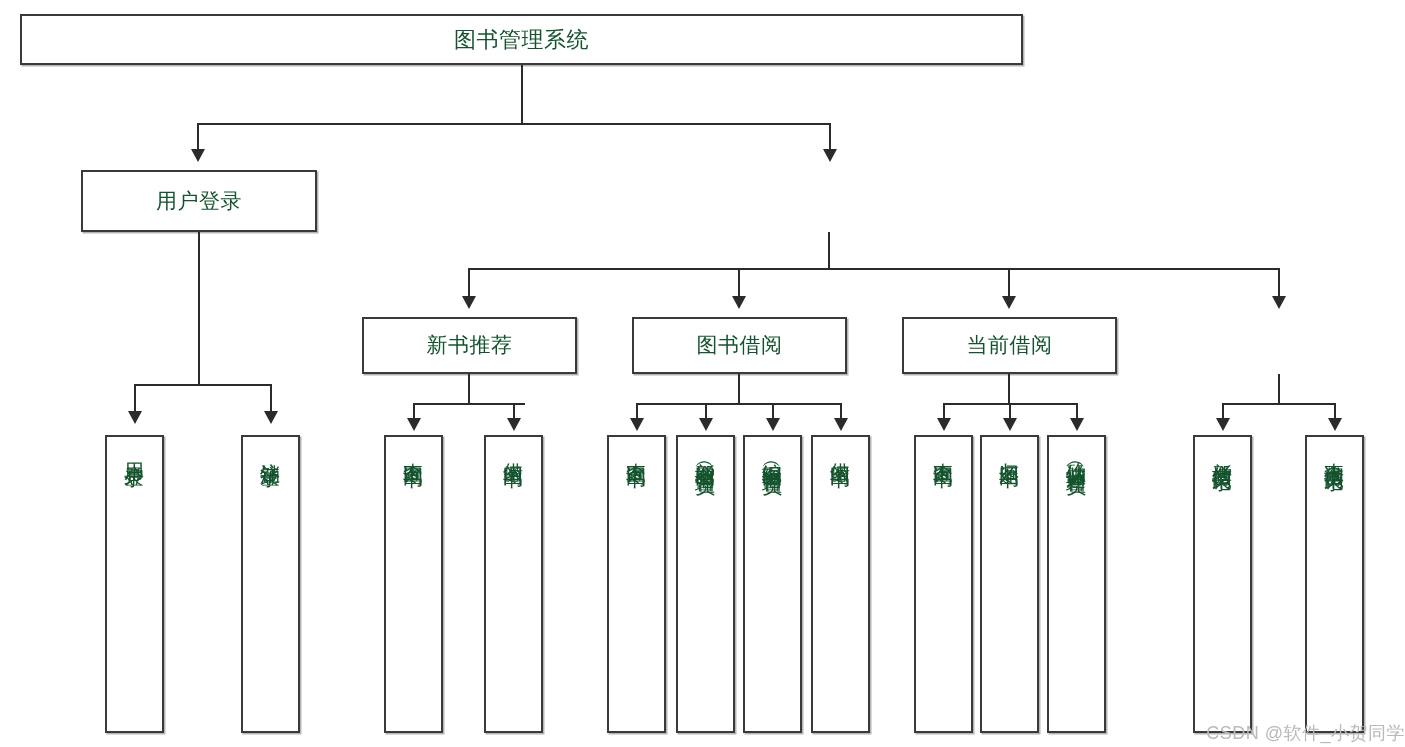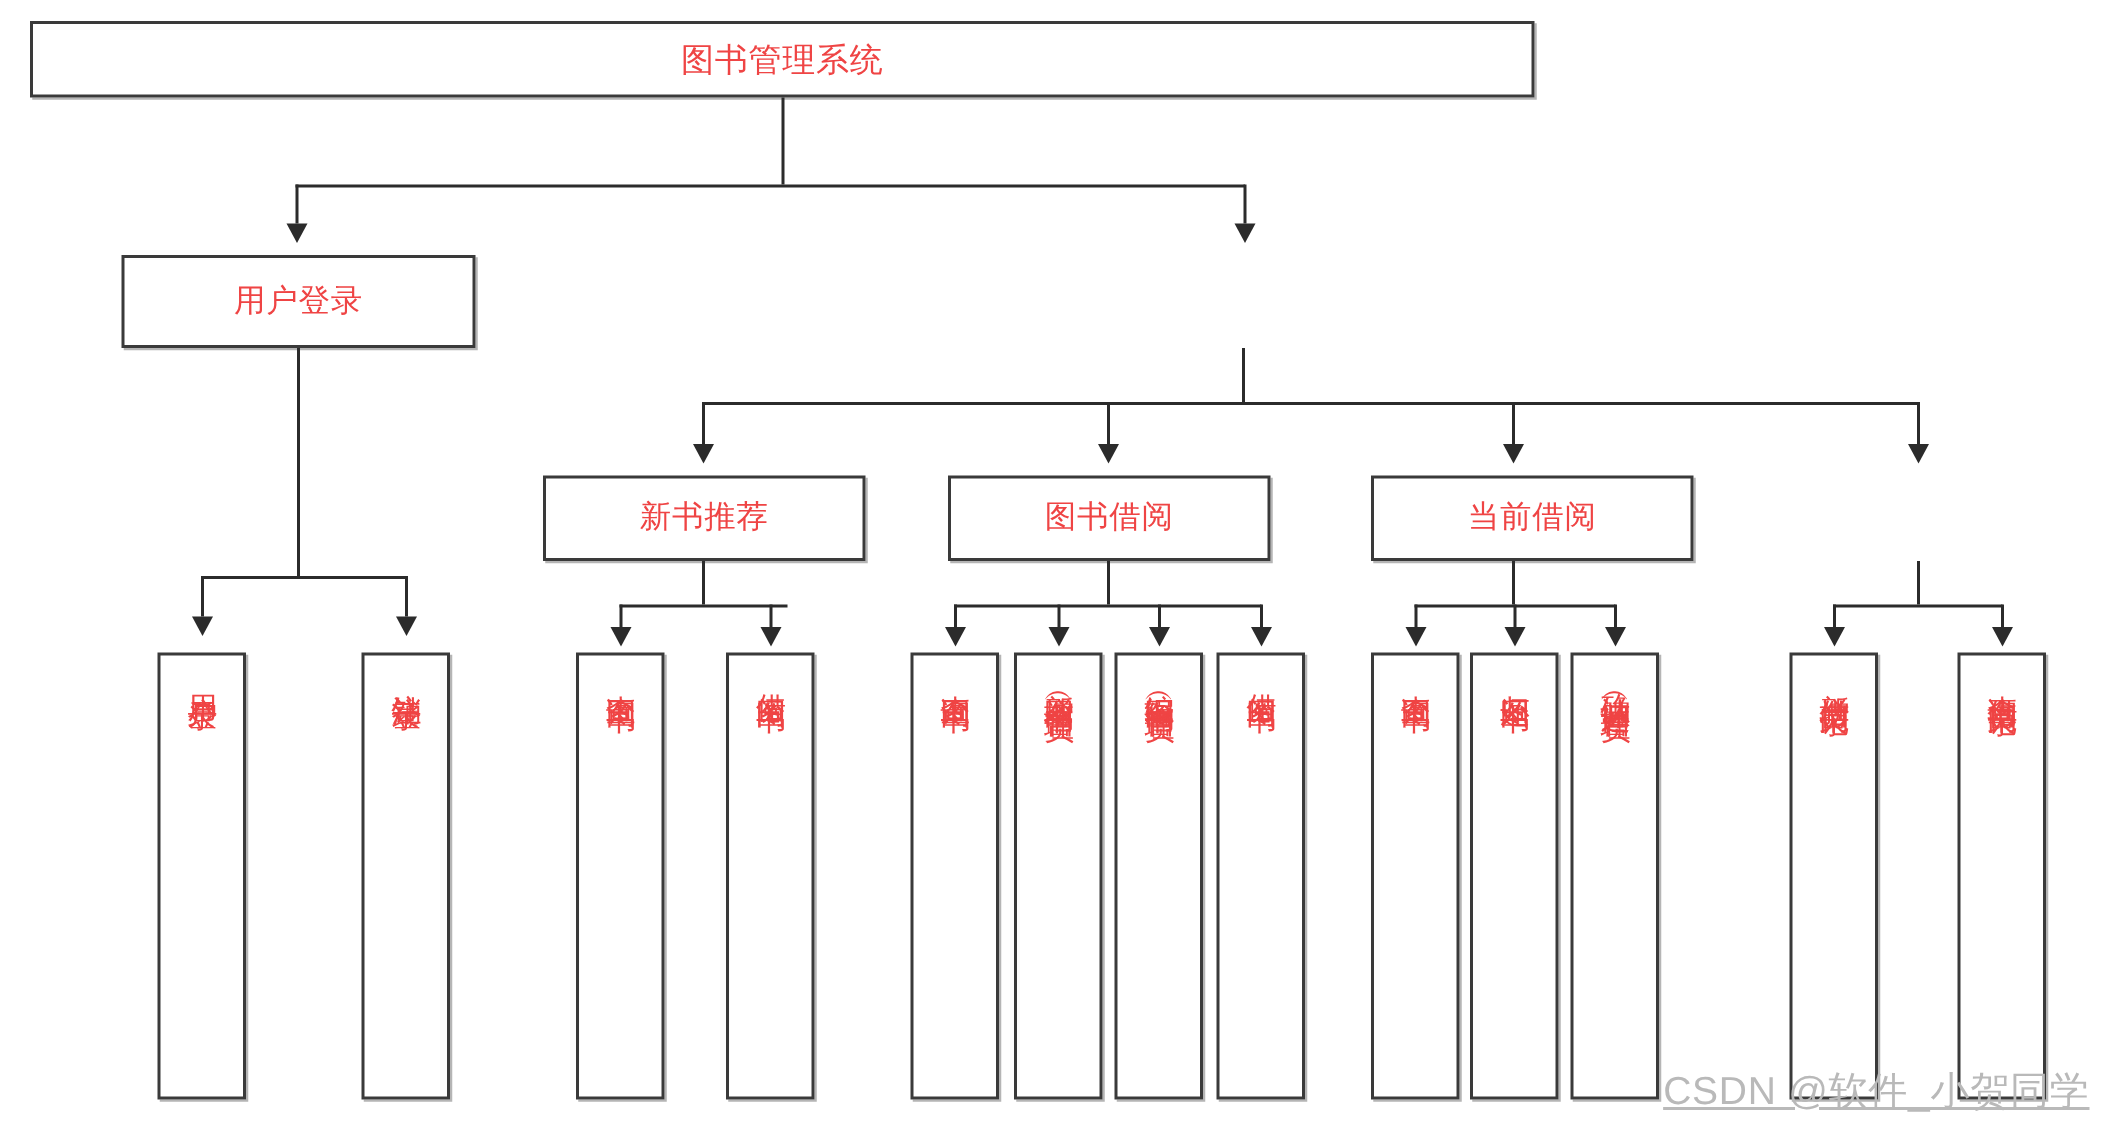--- a/index.html
+++ b/index.html
@@ -18,21 +18,21 @@
     overflow: hidden;
   }
   .node {
     position: absolute;
     box-sizing: border-box;
     background: #ffffff;
     border: 2px solid #3a3a3a;
     display: flex;
     align-items: center;
     justify-content: center;
-    color: #ef4444;
+    color: #14532d;
     box-shadow: 1.5px 1.5px 0 rgba(120,120,120,0.55);
   }
   .node .label {
     display: block;
     text-align: center;
     line-height: 1.08;
     letter-spacing: 0.5px;
   }
   
   .h-node .label {
@@ -64,27 +64,26 @@
   .arrow {
     position: absolute;
     width: 0;
     height: 0;
     border-left: 7px solid transparent;
     border-right: 7px solid transparent;
     border-top: 13px solid #2b2b2b;
   }
   .watermark {
     position: absolute;
-    right: 12px;
+    right: 0;
     bottom: 2px;
-    font-size: 26px;
+    font-size: 18px;
     color: #b9b9b9;
     white-space: nowrap;
     letter-spacing: 0.5px;
-    text-decoration: underline;
   }
 </style>
 </head>
 <body>
 
 <div id="canvas">
 
   <div class="node h-node root" style="left:20px; top:14px; width:1003px; height:51px;">
     <span class="label">图书管理系统</span>
   </div>
@@ -119,21 +118,21 @@
   <div class="arrow" style="left:1002px; top:296px;"></div>
   <div class="vline" style="left:1278px; top:268px; height:28px;"></div>
   <div class="arrow" style="left:1272px; top:296px;"></div>
 
   <div class="node h-node" style="left:632px; top:317px; width:215px; height:57px;">
     <span class="label">图书借阅</span>
   </div>
   <div class="node h-node" style="left:362px; top:317px; width:215px; height:57px;">
     <span class="label">新书推荐</span>
   </div>
-  <div class="node h-node" style="left:902px; top:317px; width:215px; height:57px;margin-left:12px;">
+  <div class="node h-node" style="left:902px; top:317px; width:215px; height:57px;">
     <span class="label">当前借阅</span>
   </div>
 
   <div class="vline" style="left:468px; top:374px; height:29px;"></div>
   <div class="hline" style="left:413px; top:403px; width:112px;"></div>
   <div class="vline" style="left:413px; top:403px; height:15px;"></div>
   <div class="arrow" style="left:407px; top:418px;"></div>
   <div class="vline" style="left:513px; top:403px; height:15px;"></div>
   <div class="arrow" style="left:507px; top:418px;"></div>
 

